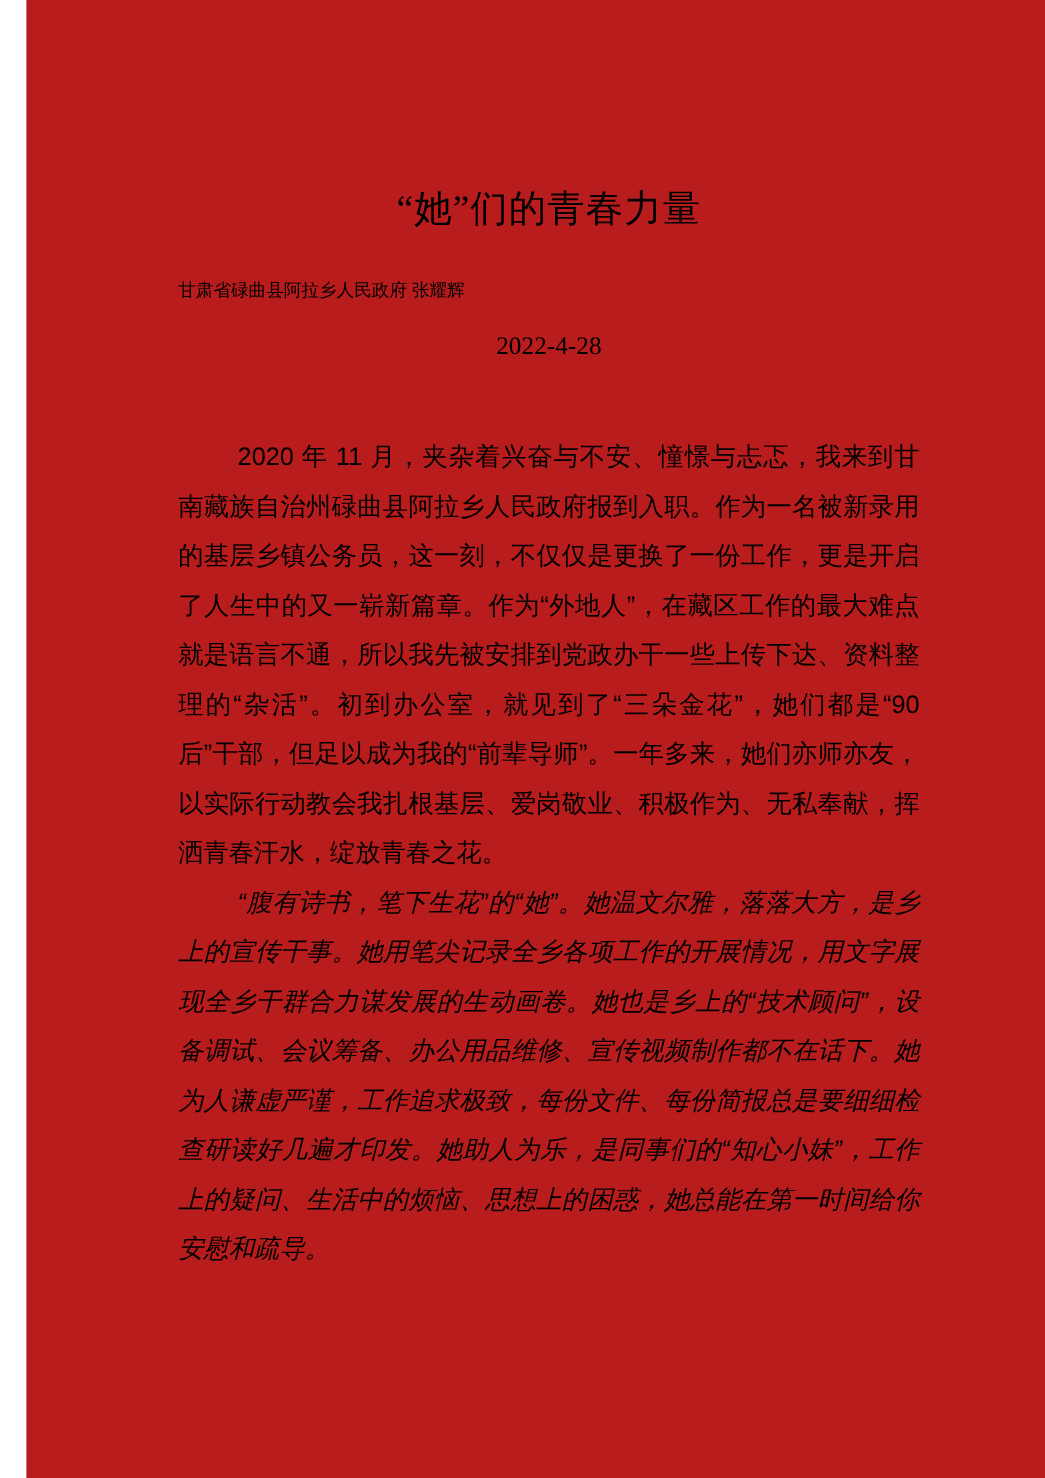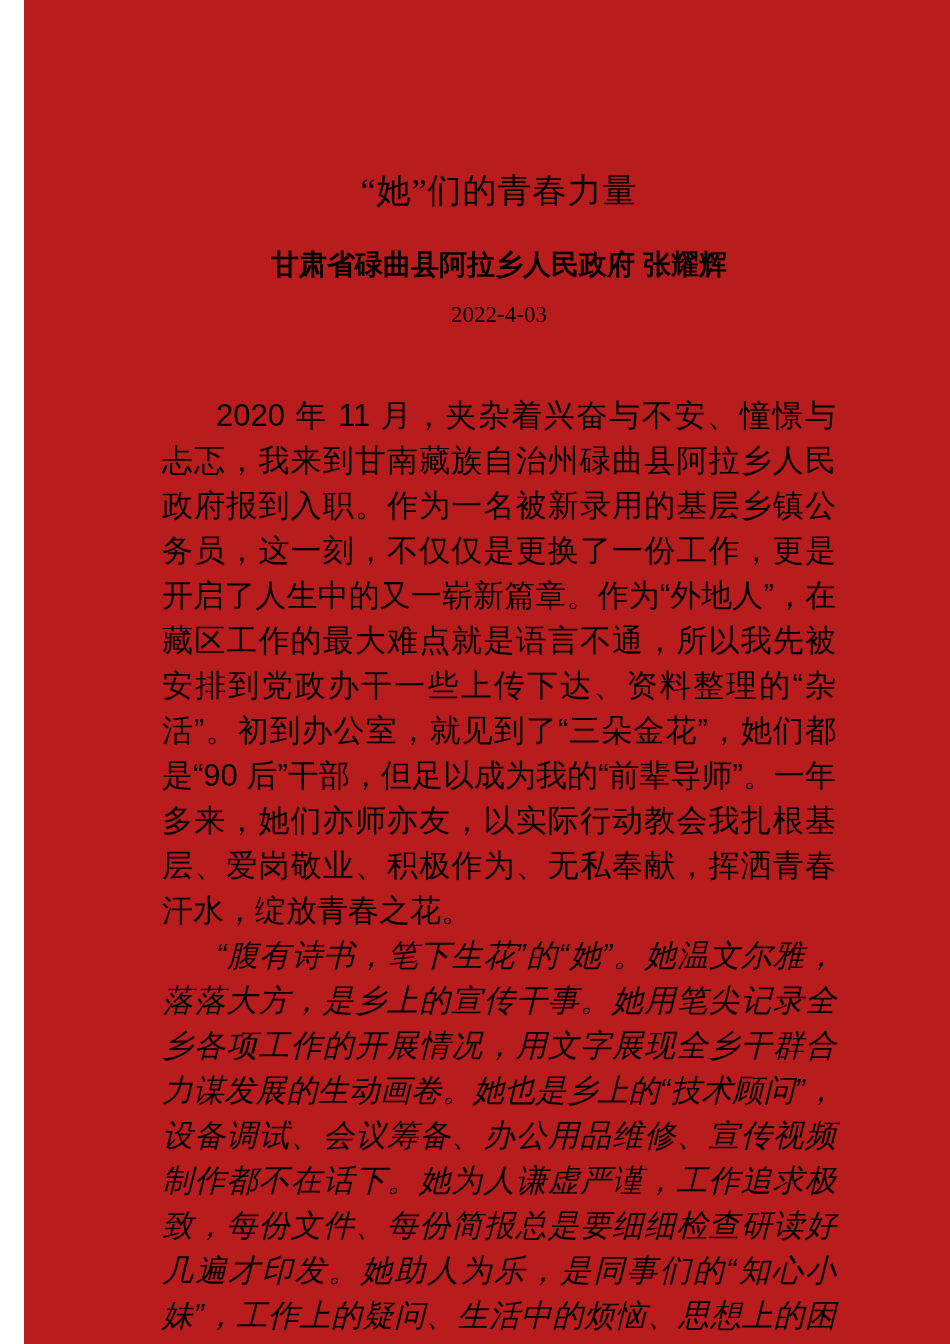--- a/index.html
+++ b/index.html
@@ -44,24 +44,24 @@
     letter-spacing: 1px;
     margin: 0;
     padding-top: 168px;
     font-weight: 400;
     color: #000000;
     white-space: pre;
   }
 
   .doc-byline {
     font-family: "Liberation Sans", "DejaVu Sans", sans-serif;
-    font-size: 28px;
+    font-size: 16px;
     line-height: 34px;
-    text-align: center;
-    font-weight: 700;
+    text-align: left;
+    font-weight: 400;
     margin: 0;
     padding-top: 34px;
     color: #000000;
   }
 
   .doc-date {
     font-family: "Liberation Serif", "DejaVu Serif", serif;
     font-size: 23px;
     line-height: 32px;
     text-align: center;
@@ -71,21 +71,21 @@
     color: #000000;
   }
 
   
   .body-block {
     padding-top: 62px;
   }
 
   .para {
     font-family: "Liberation Sans", "DejaVu Sans", sans-serif;
-    font-size: 31px;
+    font-size: 23px;
     line-height: 45px;
     text-align: justify;
     text-justify: inter-ideograph;
     text-indent: 54px;
     margin: 0;
     color: #000000;
     word-break: break-all;
     letter-spacing: 0px;
   }
 
@@ -97,21 +97,21 @@
 </head>
 <body>
 
 <div class="page">
   <div class="content">
 
     <h1 class="doc-title">“她”们的青春力量</h1>
 
     <div class="doc-byline">甘肃省碌曲县阿拉乡人民政府 张耀辉</div>
 
-    <div class="doc-date">2022-4-03</div>
+    <div class="doc-date">2022-4-28</div>
 
     <div class="body-block">
       <p class="para">2020 年 11 月，夹杂着兴奋与不安、憧憬与忐忑，我来到甘南藏族自治州碌曲县阿拉乡人民政府报到入职。作为一名被新录用的基层乡镇公务员，这一刻，不仅仅是更换了一份工作，更是开启了人生中的又一崭新篇章。作为“外地人”，在藏区工作的最大难点就是语言不通，所以我先被安排到党政办干一些上传下达、资料整理的“杂活”。初到办公室，就见到了“三朵金花”，她们都是“90 后”干部，但足以成为我的“前辈导师”。一年多来，她们亦师亦友，以实际行动教会我扎根基层、爱岗敬业、积极作为、无私奉献，挥洒青春汗水，绽放青春之花。</p>
       <p class="para">“腹有诗书，笔下生花”的“她”。她温文尔雅，落落大方，是乡上的宣传干事。她用笔尖记录全乡各项工作的开展情况，用文字展现全乡干群合力谋发展的生动画卷。她也是乡上的“技术顾问”，设备调试、会议筹备、办公用品维修、宣传视频制作都不在话下。她为人谦虚严谨，工作追求极致，每份文件、每份简报总是要细细检查研读好几遍才印发。她助人为乐，是同事们的“知心小妹”，工作上的疑问、生活中的烦恼、思想上的困惑，她总能在第一时间给你安慰和疏导。</p>
     </div>
 
   </div>
 </div>
 
 </body></html>

